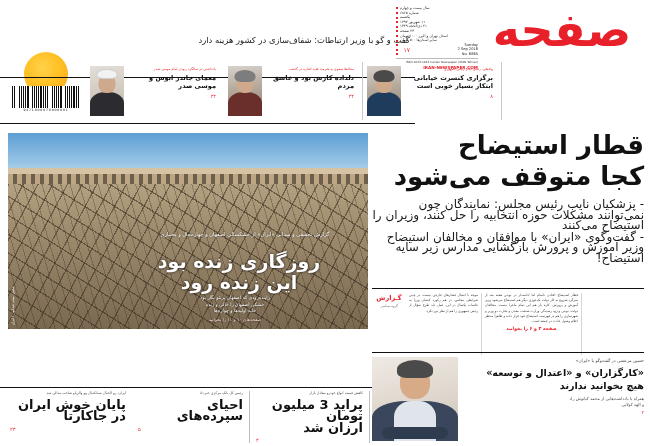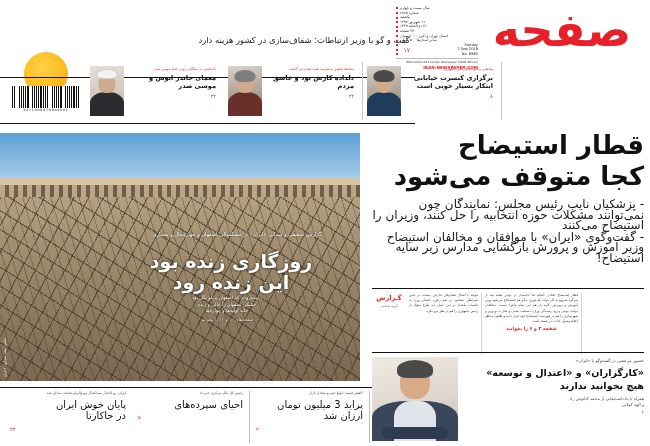--- a/index.html
+++ b/index.html
@@ -101,21 +101,21 @@
   .thumb.t3 .ph .hair { background:#4a4a4a; }
   .thumb .txt { width:96px; padding:5px 4px 0 2px; text-align:right; direction:rtl; }
   .thumb .kicker { font-size:3.4px; line-height:4.6px; color:#e8202a; white-space:nowrap; }
   .thumb .h { font-size:6.6px; line-height:8.6px; color:#111; font-weight:bold; margin-top:2px; }
   .thumb .pg { font-size:5px; color:#e8202a; margin-top:2px; }
 
   .rule-mid { position:absolute; left:0; top:123px; width:415px; height:1.2px; background:#111; }
 
   
   .photo-main {
-    position:absolute; left:0; top:133px; width:360px; height:248px;
+    position:absolute; left:8px; top:133px; width:360px; height:196px;
     overflow:hidden;
     background:linear-gradient(to bottom,
       #6aa8d8 0%, #8cc0e4 14%, #bcd8ea 21%,
       #cbb79a 26%, #b8a385 33%,
       #a89madjust 34%);
   }
   .sky { position:absolute; left:0; top:0; width:100%; height:23%;
     background:linear-gradient(to bottom,#5d9fd4,#9cc7e6 70%,#cfdfe8 100%); }
   .bridge {
     position:absolute; left:0; top:18%; width:100%; height:10%;
@@ -204,21 +204,21 @@
   .feature .fhead { font-size:9.6px; line-height:13px; color:#111; font-weight:bold; margin-top:2px; }
   .feature .fby { font-size:4.2px; line-height:6.2px; color:#444; margin-top:4px; }
   .feature .fpg { font-size:4.6px; color:#e8202a; margin-top:2px; }
 
   
   .rule-b { position:absolute; left:0; top:387px; width:372px; height:0.9px; background:#111; }
   .bottom-strip { position:absolute; left:4px; top:391px; width:366px; height:52px; display:flex; flex-direction:row-reverse; }
   .bs-item { position:relative; padding:0 6px; text-align:right; direction:rtl; }
   .bs-item + .bs-item { border-right:0.7px solid #bdbdbd; }
   .bs-item .k { font-size:3.5px; color:#444; line-height:5px; white-space:nowrap; }
-  .bs-item .h { font-size:10px; line-height:11.4px; color:#111; font-weight:normal; margin-top:3px; }
+  .bs-item .h { font-size:13px; line-height:11.4px; color:#111; font-weight:bold; margin-top:3px; }
   .bs-item .p { font-size:5px; color:#e8202a; margin-top:4px; text-align:left; }
 </style>
 </head>
 <body>
 
 <div class="page">
 
   <div class="masthead">
     <div class="mast-logo">صفحه</div>
     <div class="mast-info">

